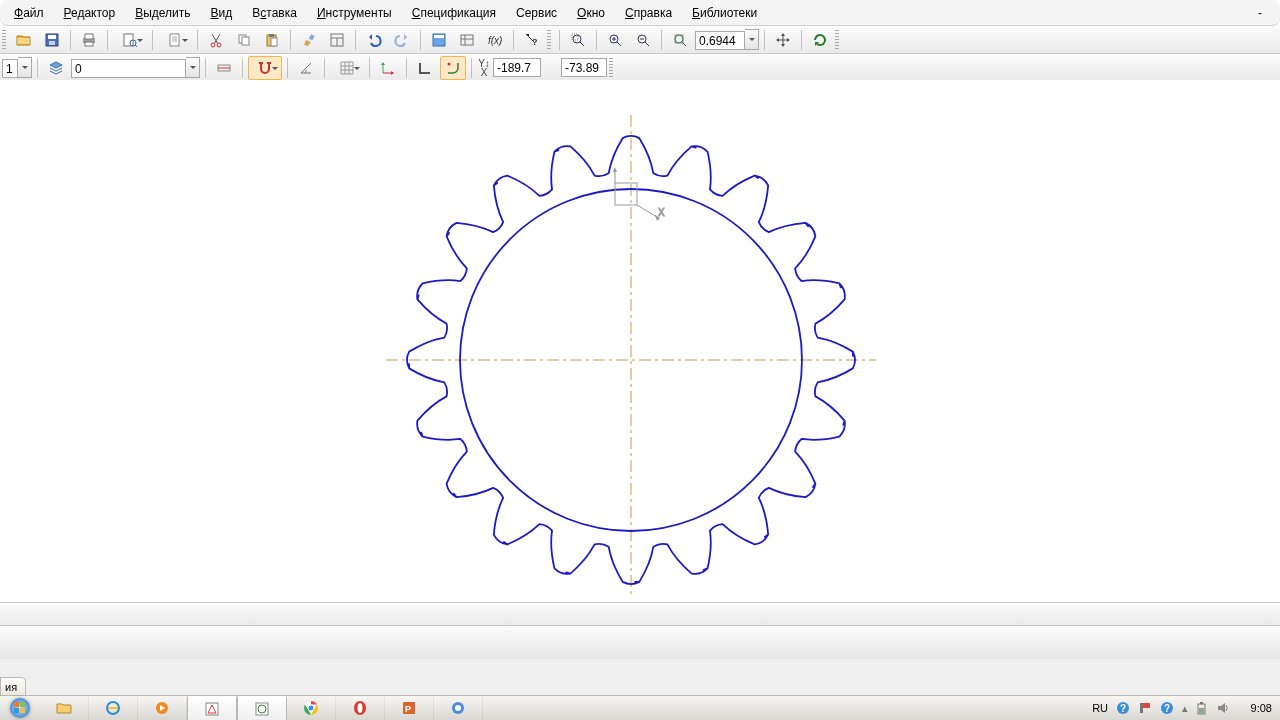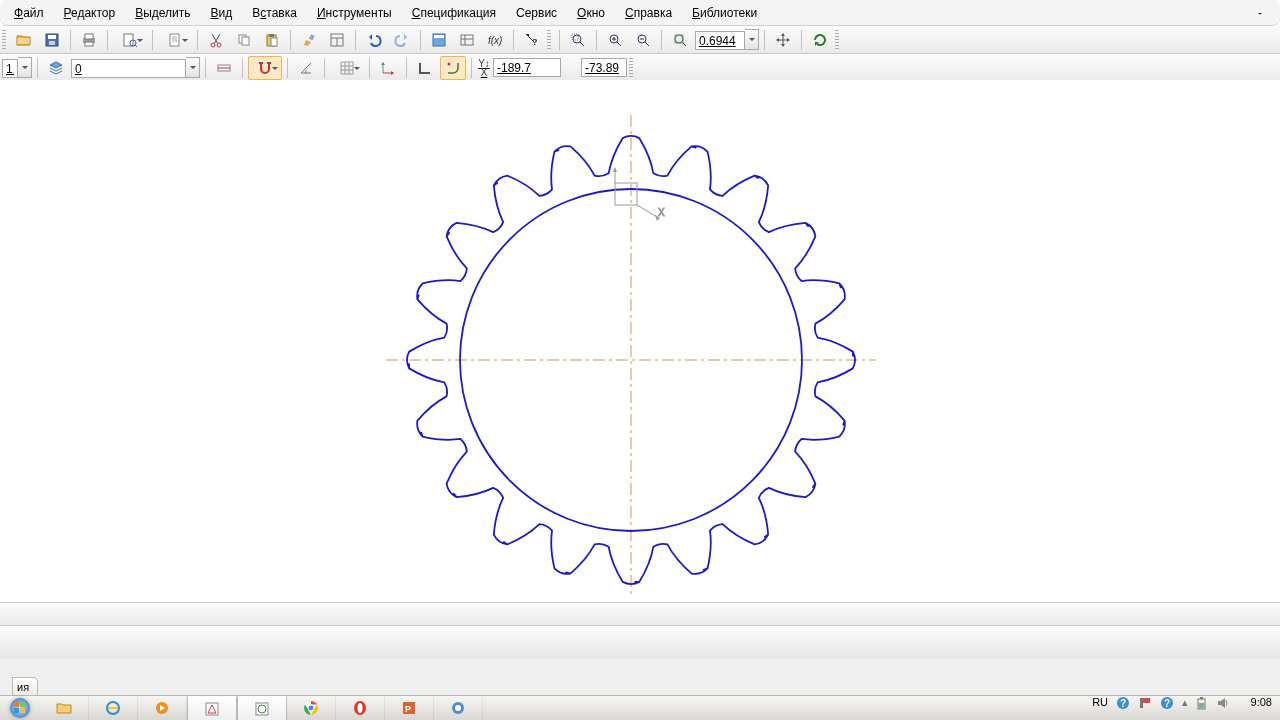--- a/index.html
+++ b/index.html
@@ -41,21 +41,20 @@
 
   
   .toolbar {
     height: 27px;
     background: linear-gradient(#fcfcfc, #eaeaea);
     border-bottom: 1px solid #c8c8c8;
     display: flex;
     align-items: center;
     padding-left: 2px;
     gap: 2px;
-    text-decoration: underline;
   }
 
   .tb-btn, .tb-btn-dd {
     width: 24px; height: 22px;
     display: inline-flex;
     align-items: center;
     justify-content: center;
     border: 1px solid transparent;
     border-radius: 2px;
     position: relative;
@@ -129,21 +128,21 @@
     background:linear-gradient(#fbfbfb,#e6e6e6);
     border-top:1px solid #c8c8c8;
   }
   .blank-band {
     position:absolute;
     left:0; right:0; bottom:24px; height:37px;
     background:#efefef;
   }
   .tab-frag {
     position:absolute;
-    left:12px; bottom:24px;
+    left:0; bottom:24px;
     height:18px;
     padding:0 8px 0 4px;
     background:linear-gradient(#fff,#ece8dc);
     border:1px solid #b9b9b9;
     border-bottom:none;
     border-top-right-radius:5px;
     font-size:11px;
     display:flex; align-items:center;
   }
 
@@ -170,21 +169,21 @@
   }
   .task-btn.active {
     background:linear-gradient(#fff,#eee);
     border:1px solid #b8b8b8;
     border-bottom:none;
     border-top:1px solid #fff;
   }
 
   .tray {
     margin-left:auto;
-    display:flex; gap:8px;
+    display:flex; align-items:center; gap:8px;
     padding:0 8px;
     font-size:11px;
   }
   .tray .clk { font-size:11px;padding-left:13px; }
 
   
   .yx {
     font-size:10px;
     line-height:9px;
     text-align:center;
@@ -466,21 +465,21 @@
   <span class="tb-btn tb2-active">
     <svg class="ic" viewBox="0 0 16 16">
         <path d="M3 13h5a5 5 0 0 0 5-5V3" stroke="#3a7a3a" fill="none" stroke-width="1.5"></path>
         <circle cx="4" cy="4" r="1.5" fill="#c33"></circle>
       </svg>
   </span>
   <span class="sep"></span>
 
   <div class="yx">Y↕<br>X</div>
 
-  <input class="tb-input" style="width: 68px;" value="-189.7">
+  <input class="tb-input" style="width: 48px;" value="-189.7">
   <input class="tb-input" style="width: 46px; margin-left: 18px;" value="-73.89">
   <span class="grip"></span>
 </div>
 
 <div class="workspace">
   <svg width="100%" height="100%" viewBox="0 0 1280 522">
 
     <g stroke="#c79a4a" stroke-width="1">
       <line x1="386" y1="280" x2="876" y2="280" stroke-dasharray="12 4 3 4"></line>
       <line x1="631" y1="35" x2="631" y2="518" stroke-dasharray="12 4 3 4"></line>

